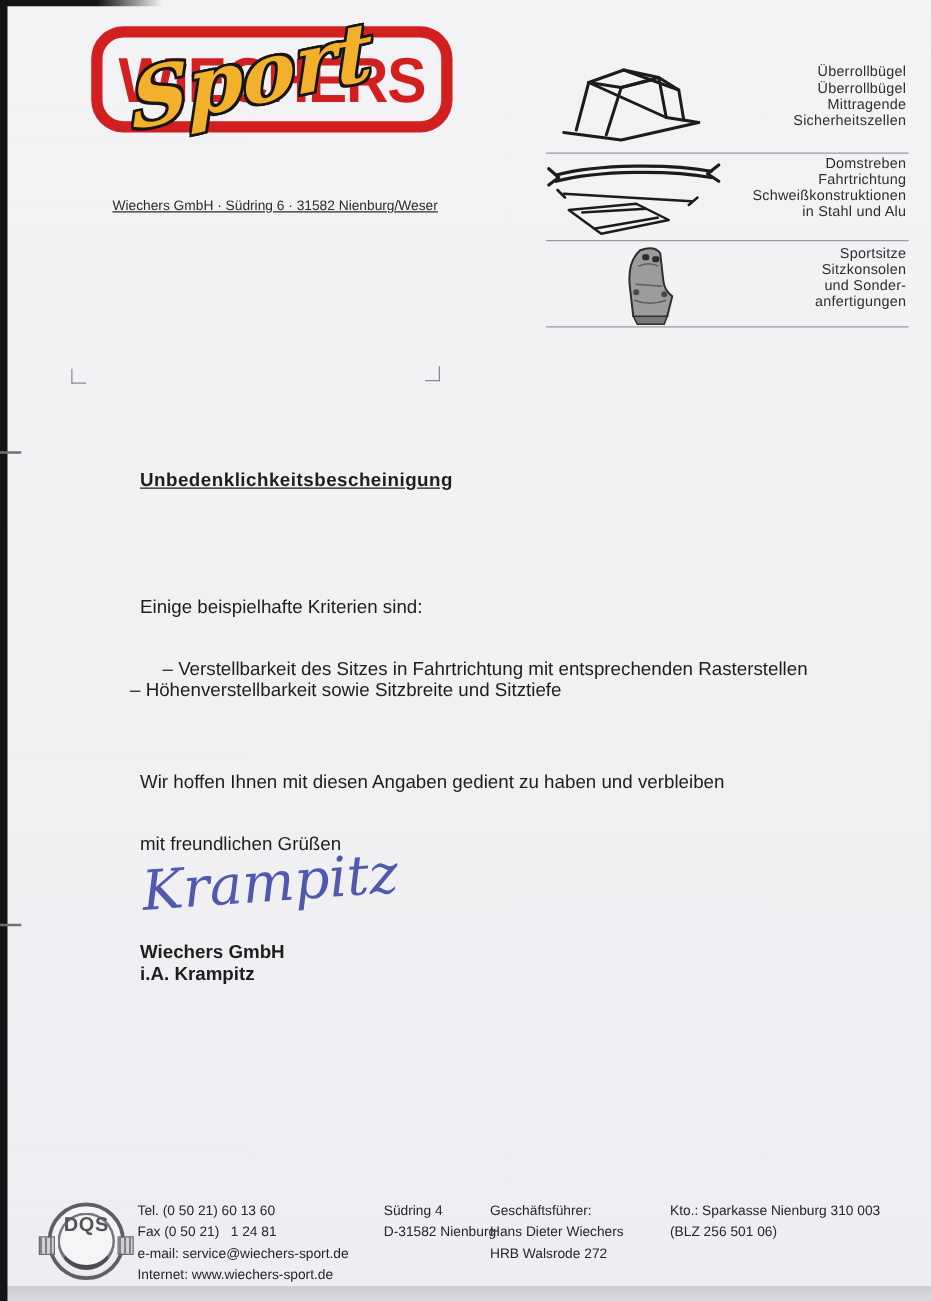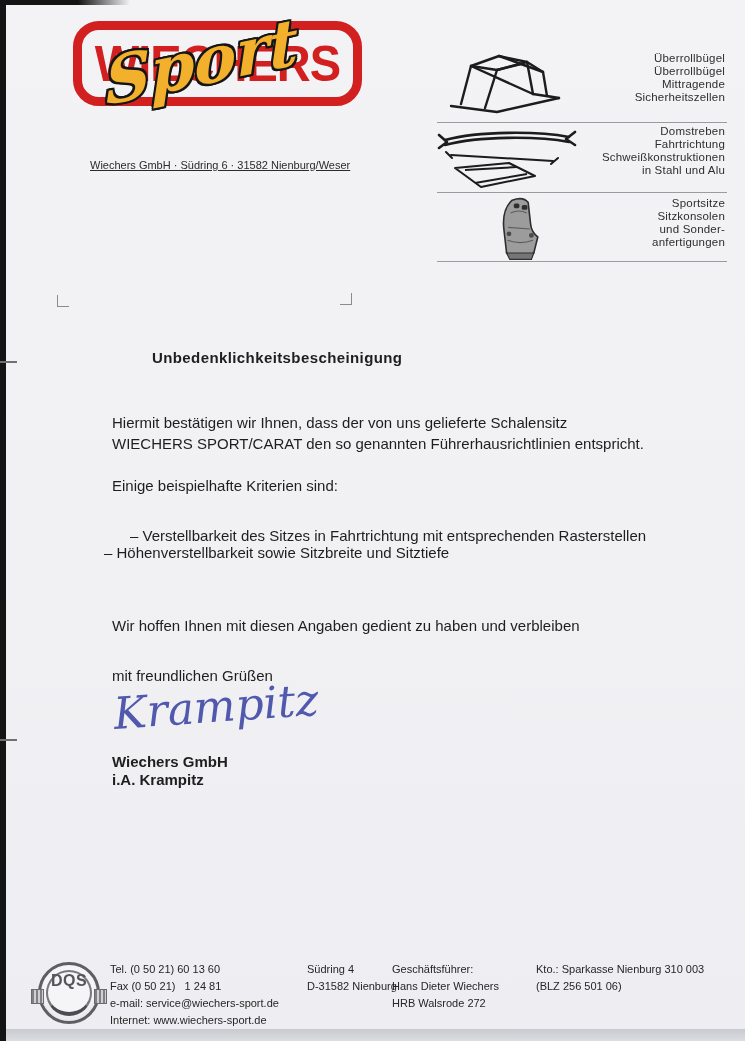--- a/index.html
+++ b/index.html
@@ -73,22 +73,22 @@
     position: absolute; left: 340px; top: 293px; width: 12px; height: 12px;
     border-right: 1.5px solid #8a8a90; border-bottom: 1.5px solid #8a8a90;
   }
   .fold-mark { position: absolute; left: 0; width: 17px; height: 2px; background: #6f6f75; z-index: 42; }
   .fold-mark.m1 { top: 361px; }
   .fold-mark.m2 { top: 739px; }
 
   
   .body-text { position: absolute; font-size: 15px; color: #1e1e1e; }
   .heading {
-    left: 112px; top: 349px; font-weight: bold; letter-spacing: 0.4px;
-    margin-left: 40px;
+    left: 112px; top: 376px; font-weight: bold; letter-spacing: 0.4px;
+    text-decoration: underline;
   }
   .para { line-height: 21px; }
   .sig-script {
     position: absolute; left: 112px; top: 688px;
     font-family: "DejaVu Serif", serif; font-style: italic;
     font-size: 44px; color: #5059ae;
     transform: rotate(-4deg); transform-origin: left top;
   }
   .sign-block { left: 112px; top: 753px; line-height: 17.5px; font-weight: bold; }
 
@@ -183,24 +183,20 @@
   </div>
   <div class="svc-divider" style="top:261px"></div>
 
   <div class="win-mark-left"></div>
   <div class="win-mark-right"></div>
   <div class="fold-mark m1"></div>
   <div class="fold-mark m2"></div>
 
   <div class="body-text heading">Unbedenklichkeitsbescheinigung</div>
 
-  <div class="body-text para" style="left:112px;top:412px">
-    <div>Hiermit bestätigen wir Ihnen, dass der von uns gelieferte Schalensitz</div>
-    <div>WIECHERS SPORT/CARAT den so genannten Führerhausrichtlinien entspricht.</div>
-  </div>
 
   <div class="body-text" style="left:112px;top:477px">Einige beispielhafte Kriterien sind:</div>
 
   <div class="body-text" style="left:130px;top:527px">–  Verstellbarkeit des Sitzes in Fahrtrichtung mit entsprechenden Rasterstellen</div>
   <div class="body-text" style="left:104px;top:544px">–  Höhenverstellbarkeit sowie Sitzbreite und Sitztiefe</div>
 
   <div class="body-text" style="left:112px;top:617px">Wir hoffen Ihnen mit diesen Angaben gedient zu haben und verbleiben</div>
   <div class="body-text" style="left:112px;top:667px">mit freundlichen Grüßen</div>
 
   <div class="sig-script">Krampitz</div>

